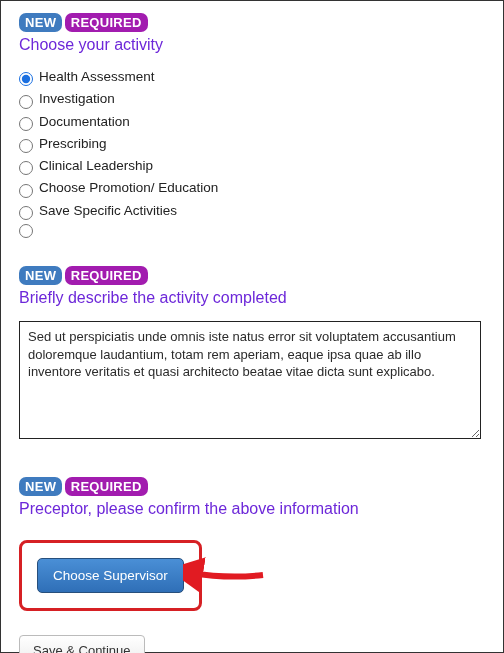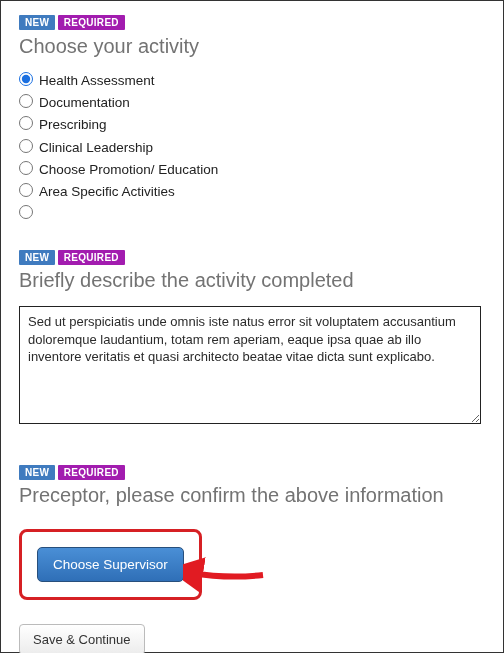--- a/index.html
+++ b/index.html
@@ -13,40 +13,40 @@
     width: 504px;
     height: 653px;
     border: 1px solid #333;
     padding: 12px 18px;
     position: relative;
     background: #fff;
   }
   .badge-row { margin-bottom: 2px; }
   .badge {
     display: inline-block;
-    font-size: 10px;
+    font-size: 13px;
     font-weight: bold;
     color: #fff;
     padding: 2px 6px;
-    border-radius: 1px;
+    border-radius: 7px;
     letter-spacing: 0.3px;
     vertical-align: middle;
   }
   .badge-new { background: #3f7bbf; }
   .badge-req { background: #a21caf; margin-left: -2px; }
   .section-title {
-    font-size: 20px;
-    color: #737373;
+    font-size: 16px;
+    color: #6d28d9;
     margin: 4px 0 14px 0;
     font-weight: normal;
   }
   .radio-list { margin-bottom: 28px; }
   .radio-item {
     display: flex;
-    align-items: flex-start;
+    align-items: flex-end;
     font-size: 13.5px;
     color: #222;
     margin-bottom: 4px;
     line-height: 1.35;
   }
   .radio-item input[type=radio] {
     margin: 0 6px 0 0;
     accent-color: #1a6fe0;
     width: 14px;
     height: 14px;
@@ -113,37 +113,41 @@
   </div>
   <div class="section-title">Choose your activity</div>
 
   <div class="radio-list" id="radio-list">
       <label class="radio-item">
         <input type="radio" name="activity" checked="" style="">
         <span>Health Assessment</span>
       </label>
       <label class="radio-item">
         <input type="radio" name="activity" style="">
+        <span>Investigation</span>
+      </label>
+      <label class="radio-item">
+        <input type="radio" name="activity" style="">
         <span>Documentation</span>
       </label>
       <label class="radio-item">
         <input type="radio" name="activity" style="">
         <span>Prescribing</span>
       </label>
       <label class="radio-item">
         <input type="radio" name="activity" style="">
         <span>Clinical Leadership</span>
       </label>
       <label class="radio-item">
         <input type="radio" name="activity" style="">
         <span>Choose Promotion/ Education</span>
       </label>
       <label class="radio-item">
         <input type="radio" name="activity" style="">
-        <span>Area Specific Activities</span>
+        <span>Save Specific Activities</span>
       </label>
       <label class="radio-item">
         <input type="radio" name="activity" style="">
       </label>
     </div>
 
   
   <div class="badge-row">
     <span class="badge badge-new">NEW</span>
     <span class="badge badge-req">REQUIRED</span>

